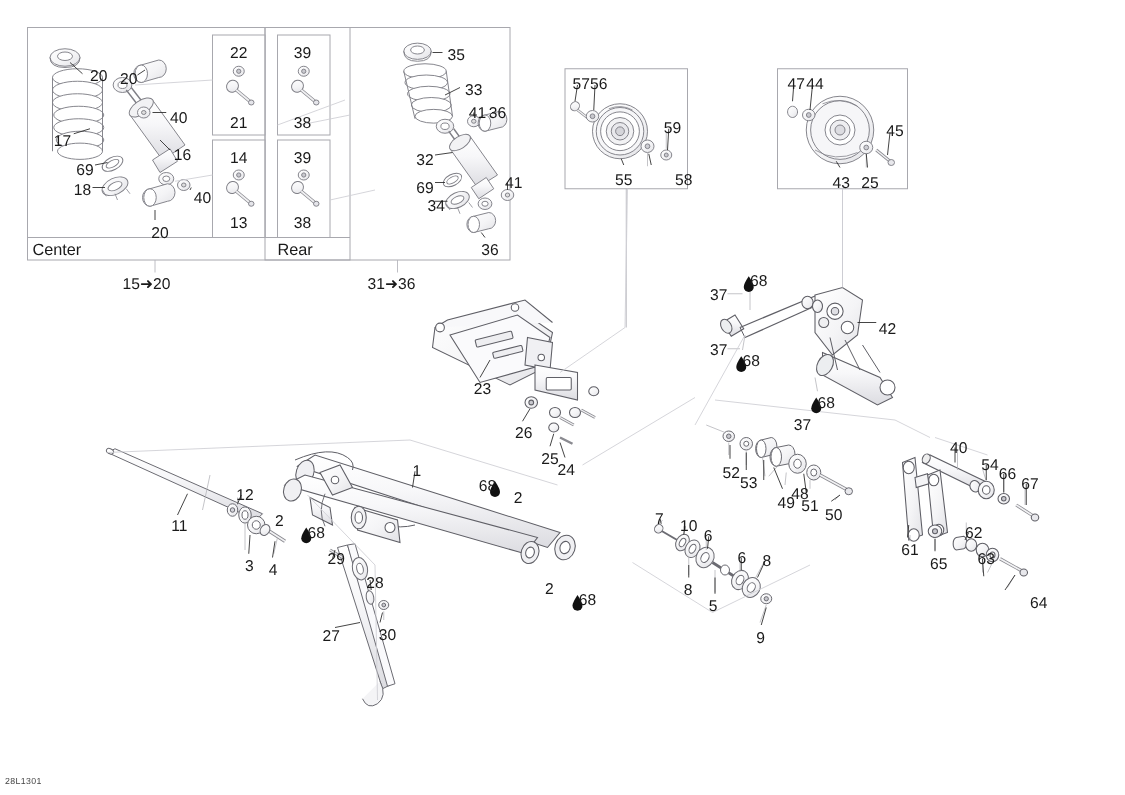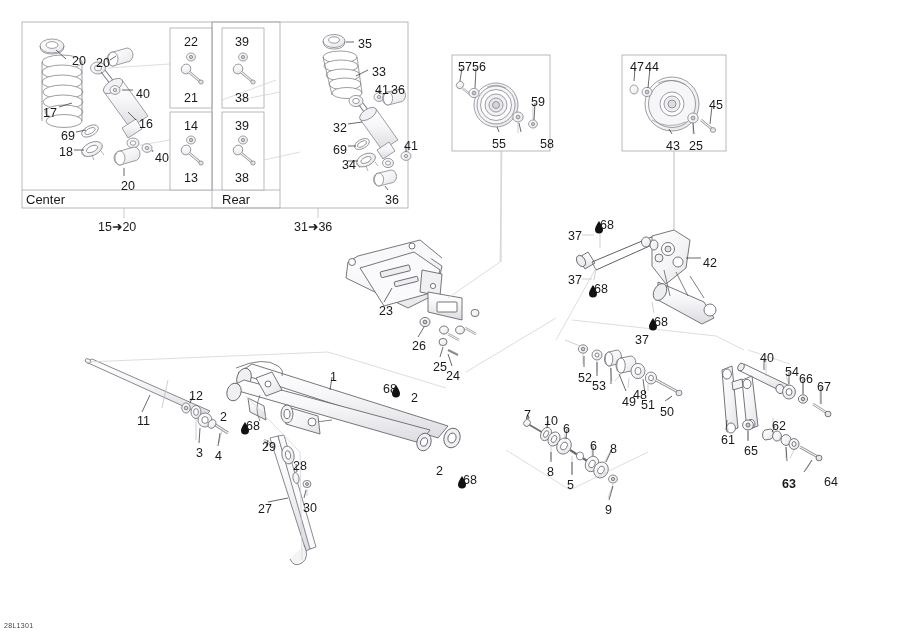--- a/index.html
+++ b/index.html
@@ -636,21 +636,21 @@
       <div class="lbl" style="left: 622px; top: 396px;">49</div>
       <div class="lbl" style="left: 641px; top: 399px;">51</div>
       <div class="lbl" style="left: 660px; top: 406px;">50</div>
       <div class="lbl" style="left: 760px; top: 352px;">40</div>
       <div class="lbl" style="left: 785px; top: 366px;">54</div>
       <div class="lbl" style="left: 799px; top: 373px;">66</div>
       <div class="lbl" style="left: 817px; top: 381px;">67</div>
       <div class="lbl" style="left: 721px; top: 434px;">61</div>
       <div class="lbl" style="left: 744px; top: 445px;">65</div>
       <div class="lbl" style="left: 772px; top: 420px;">62</div>
-      <div class="lbl" style="left: 782px; top: 478px; font-weight: bold;">63</div>
+      <div class="lbl" style="left: 782px; top: 441px;">63</div>
       <div class="lbl" style="left: 800px; top: 476px; padding-left: 24px;">64</div>
     </div>
 
 <div class="panel-name" style="left:26px;top:192px;">Center</div>
 <div class="panel-name" style="left:222px;top:192px;">Rear</div>
 
 <div class="conn" style="left:98px;top:219px;">15➜20</div>
 <div class="conn" style="left:294px;top:219px;">31➜36</div>
 
 <div class="code">28L1301</div>

